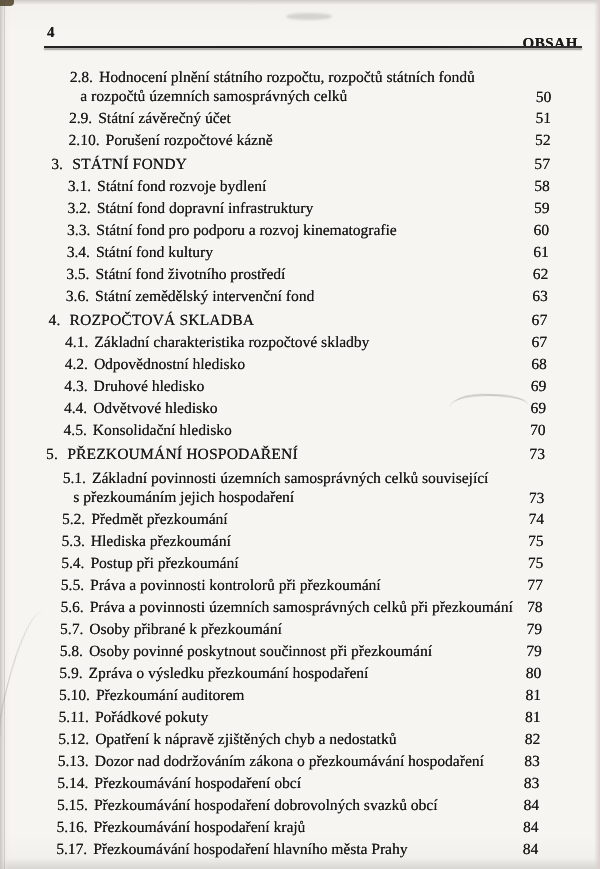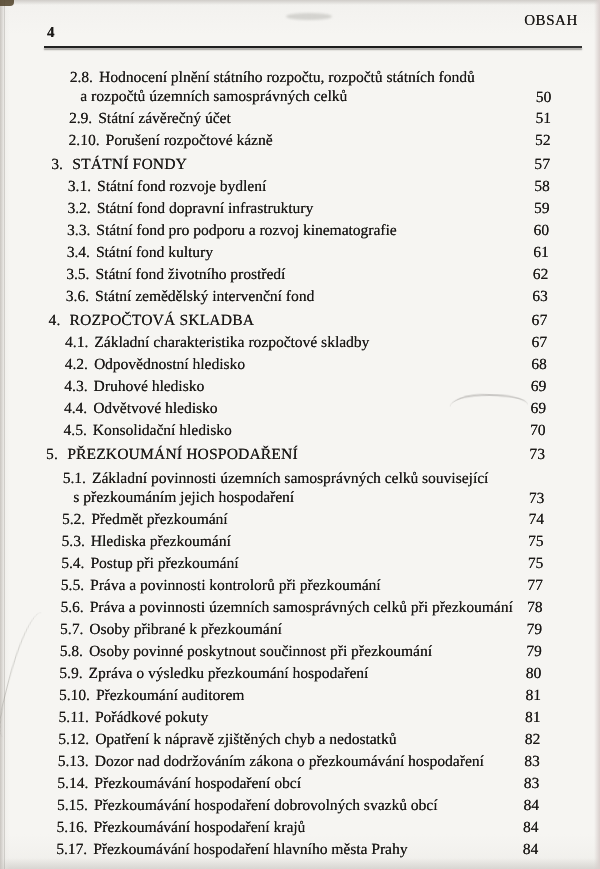--- a/index.html
+++ b/index.html
@@ -66,22 +66,22 @@
     filter: blur(0.3px);
   }
   
   .header { position: absolute; left: 0; top: 0; width: 600px; }
   .page-number {
     position: absolute; left: 47px; top: 24px;
     font-size: 15px; font-weight: bold;
     text-shadow: 0 0 0.5px rgba(27,25,23,0.85);
   }
   .header-title {
-    position: absolute; right: 22px; top: 12px;
-    font-size: 15px; font-weight: normal; letter-spacing: 0.6px;
+    position: absolute; right: 22px; top: 35px;
+    font-size: 15px; font-weight: bold; letter-spacing: 0.6px;
     text-shadow: 0 0 0.5px rgba(27,25,23,0.85);
   }
   .header-rule {
     position: absolute; left: 44px; top: 46px; width: 538px; height: 2px;
     background: linear-gradient(90deg, #222, #1a1a1a 70%, #333);
     box-shadow: 0 2px 1.5px rgba(90,88,84,0.55);
   }
   
   .toc {
     position: absolute; left: 0; top: 64px; width: 560px;

